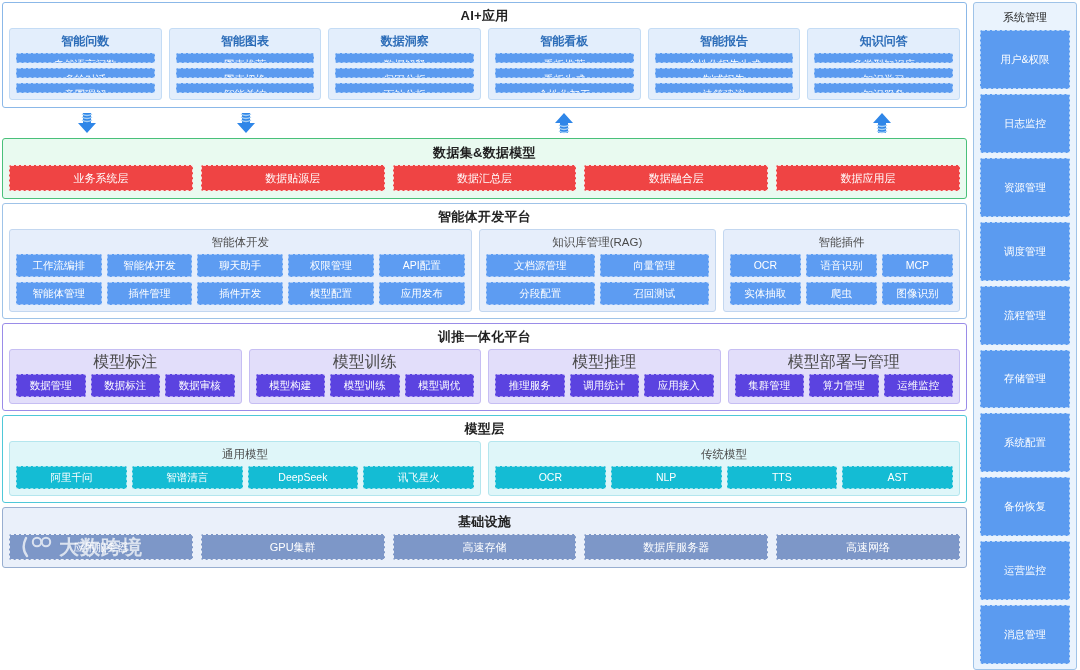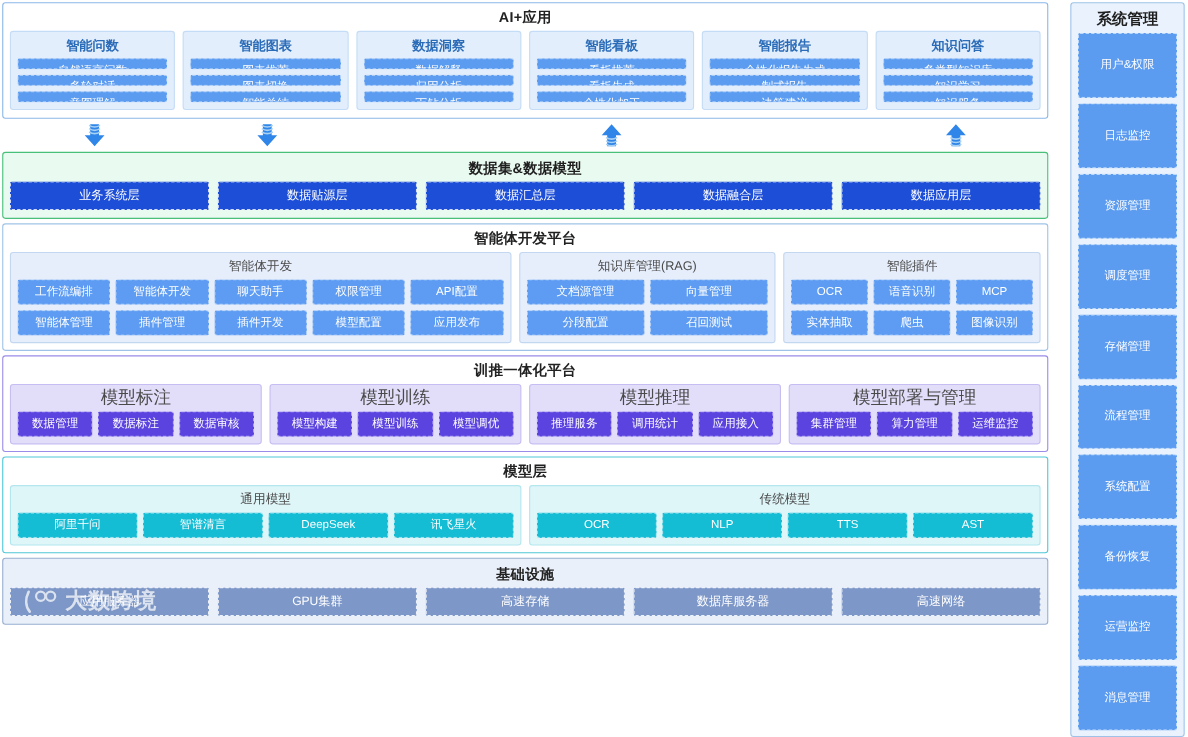--- a/index.html
+++ b/index.html
@@ -7,21 +7,21 @@
     width:1080px;height:670px;
     background:#ffffff;
     font-family:"Liberation Sans","DejaVu Sans",sans-serif;
     overflow:hidden;
   }
   .page{
     width:1080px;height:670px;
     display:flex;
     box-sizing:border-box;
     padding:2px 3px 0 2px;
-    gap:20px;
+    gap:6px;
   }
   .left-col{
     flex:1 1 auto;
     display:flex;
     flex-direction:column;
     gap:4px;
     min-width:0;
   }
   
   .layer{
@@ -106,21 +106,21 @@
     background:#e9faf0;
     padding:5px 6px 7px 6px;
   }
   .layer-data .layer-title{color:#1f1f1f;}
   .data-chips{display:flex;gap:8px;}
   .data-chip{
     flex:1 1 0;
     text-align:center;
     font-size:11px;
     color:#fff;
-    background:#1d4ed8;
+    background:#ef4444;
     border:1px dashed rgba(255,255,255,.8);
     border-radius:2px;
     padding:5px 2px;
     line-height:14px;
     box-sizing:border-box;
   }
 
   
   .layer-agent{border-color:#9fc3e8;}
   .layer-agent .group{background:#e6eefb;border-color:#c3d7f0;}
@@ -173,22 +173,22 @@
     border:1px solid #9fc3e8;
     border-radius:3px;
     background:#eaf3fd;
     box-sizing:border-box;
     padding:4px 6px 5px 6px;
     display:flex;
     flex-direction:column;
   }
   .sidebar-title{
     text-align:center;
-    font-weight:bold;
-    font-size:14px;
+    font-weight:normal;
+    font-size:11px;
     color:#1f1f1f;
     line-height:20px;
     margin-bottom:3px;
   }
   .sidebar-items{
     flex:1 1 auto;
     display:flex;
     flex-direction:column;
     gap:5px;
   }
@@ -456,22 +456,22 @@
 
   </div>
 
   <div class="sidebar">
     <div class="sidebar-title">系统管理</div>
     <div class="sidebar-items" id="sidebar-items">
         <div class="sidebar-item">用户&amp;权限</div>
         <div class="sidebar-item">日志监控</div>
         <div class="sidebar-item">资源管理</div>
         <div class="sidebar-item">调度管理</div>
+        <div class="sidebar-item">流程管理</div>
         <div class="sidebar-item">存储管理</div>
-        <div class="sidebar-item">流程管理</div>
         <div class="sidebar-item">系统配置</div>
         <div class="sidebar-item">备份恢复</div>
         <div class="sidebar-item">运营监控</div>
         <div class="sidebar-item">消息管理</div>
       </div>
   </div>
 
 </div>
 
 </body></html>

